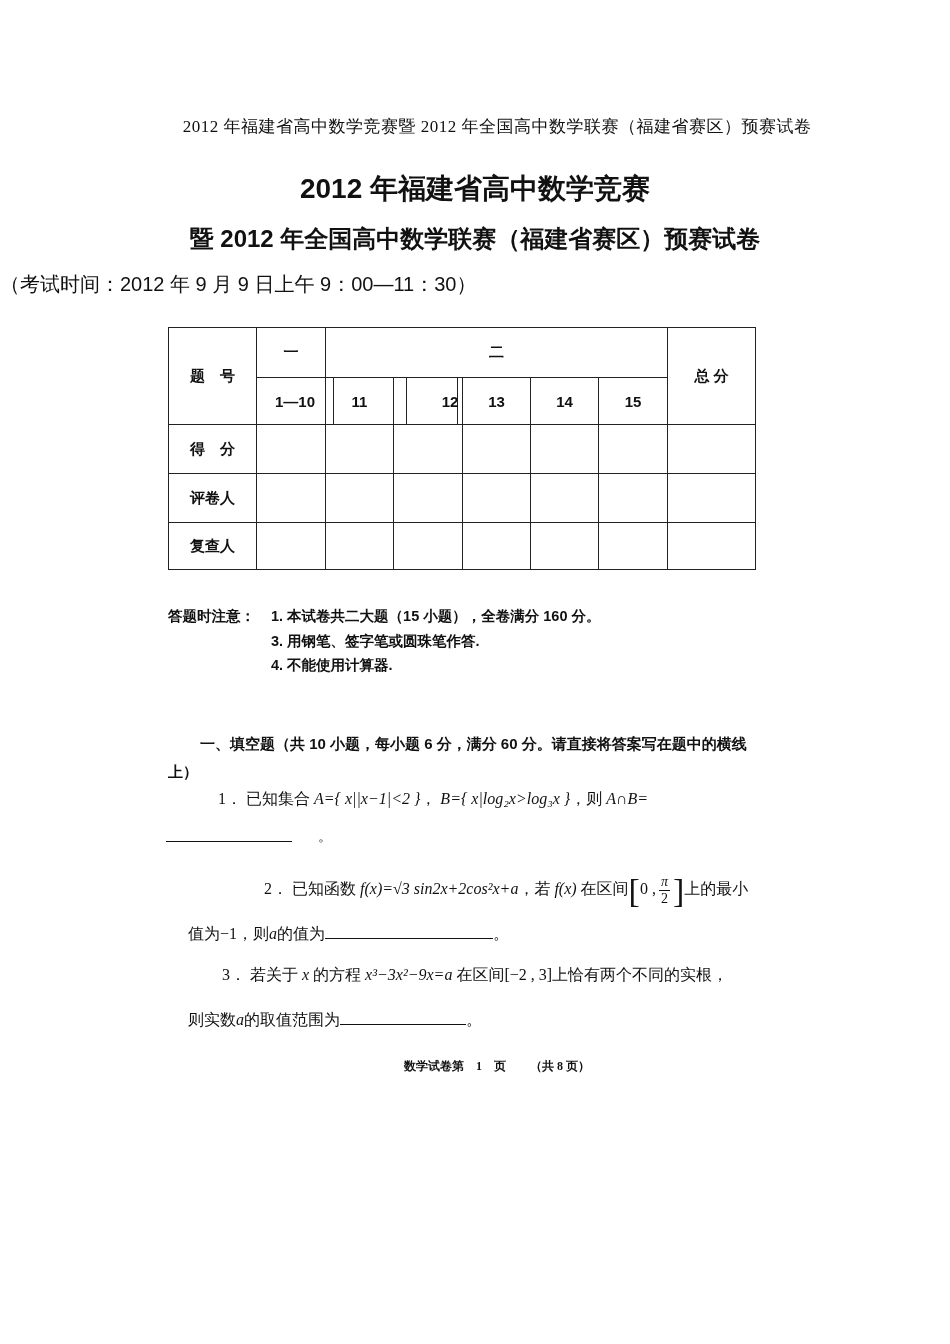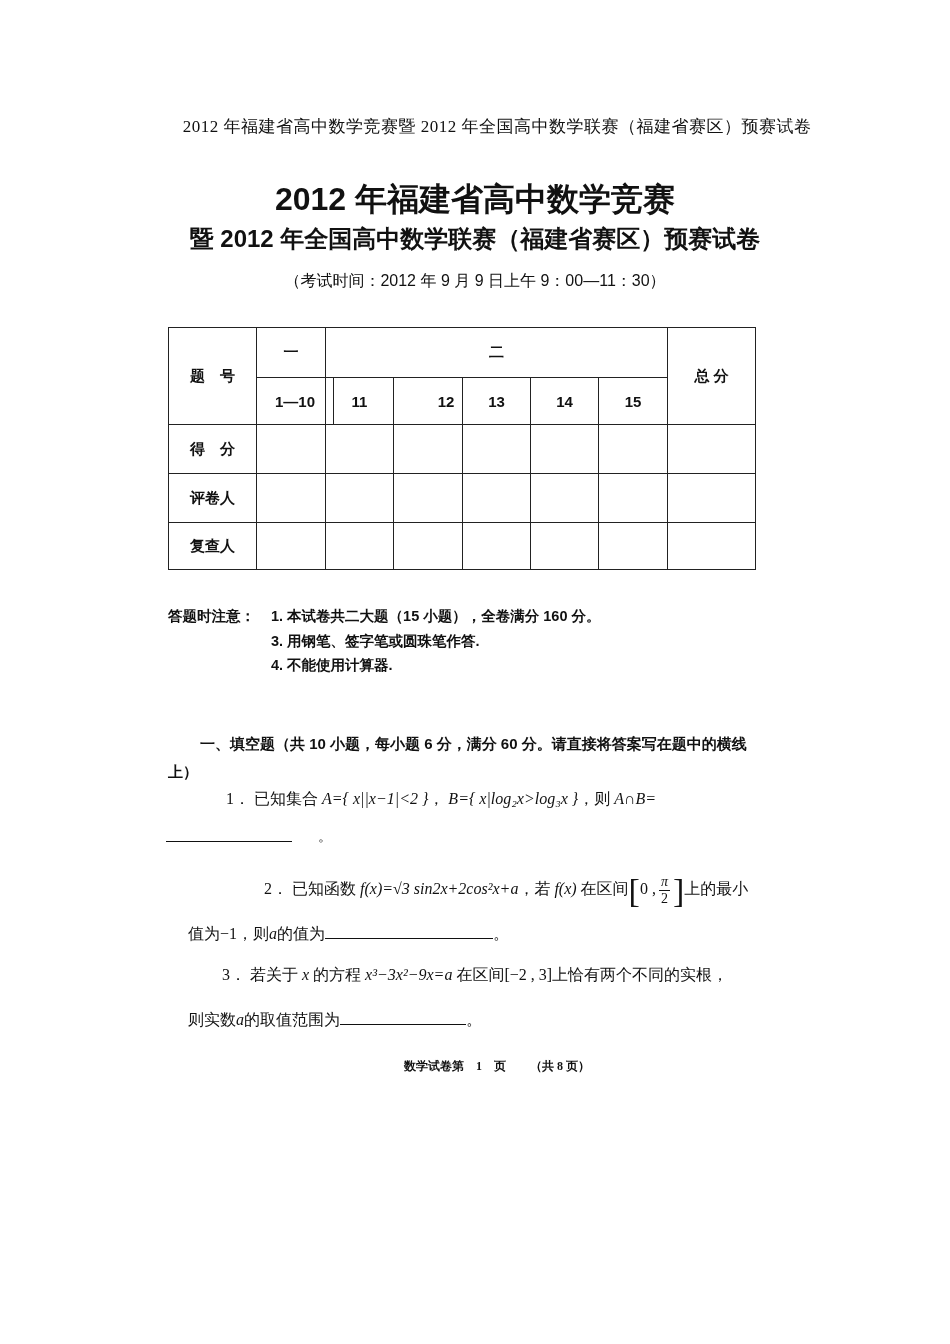--- a/index.html
+++ b/index.html
@@ -3,37 +3,37 @@
 <meta charset="utf-8">
 <style>
   html, body { margin: 0; padding: 0; background: #ffffff; }
   body { width: 950px; height: 1344px; position: relative; overflow: hidden; color: #111; }
   .abs { position: absolute; }
   .serif { font-family: "Liberation Serif", "DejaVu Serif", serif; padding-left: 22px; }
   .sans { font-family: "Liberation Sans", "DejaVu Sans", sans-serif; }
   .bold { font-weight: bold; }
 
   #doc-header { left: 0; width: 950px; top: 115px; text-align: center; font-size: 17px; letter-spacing: 0.5px; }
-  #title1 { left: 0; width: 950px; top: 178px; text-align: center; font-size: 32px; }
+  #title1 { left: 0; width: 950px; top: 170px; text-align: center; font-size: 28px; }
   #title2 { left: 0; width: 950px; top: 223px; text-align: center; font-size: 24px; }
-  #exam-time { left: 0; width: 950px; top: 271px; text-align: center; font-size: 16px; }
+  #exam-time { left: 0; width: 950px; top: 271px; font-size: 20px; }
 
   
   #score-table { left: 168px; top: 327px; width: 588px; height: 243px; }
   .cell { position: absolute; border: 1.3px solid #222; box-sizing: border-box; display: flex; align-items: center; justify-content: center; font-size: 15px; font-weight: bold; font-family: "Liberation Sans", "DejaVu Sans", sans-serif; }
 
   #notes { left: 168px; top: 604px; font-size: 14.5px; line-height: 24.5px; }
   #notes .row { display: flex; }
   #notes .lbl { width: 103px; white-space: nowrap; }
   #notes .indent { width: 103px; }
 
   #section1 { left: 168px; top: 730px; width: 600px; font-size: 15px; line-height: 28px; text-indent: 32px; }
 
   .q { font-size: 16px; }
-  #q1 { left: 204px; top: 789px; }
+  #q1 { left: 196px; top: 789px; }
   #q1-blank { left: 166px; top: 827px; width: 126px; border-bottom: 1.5px solid #111; height: 14px; }
   #q1-end { left: 296px; top: 828px; font-size: 14px; }
 
   #q2 { left: 200px; top: 872px; margin-left: 42px; }
   #q2b { left: 166px; top: 924px; }
 
   #q3 { left: 200px; top: 965px; }
   #q3b { left: 166px; top: 1010px; }
 
   .blank { display: inline-block; border-bottom: 1.5px solid #111; height: 14px; vertical-align: baseline; }
@@ -54,21 +54,21 @@
 
 <div id="score-table" class="abs">
 
   <div class="cell" style="left:0;top:0;width:89px;height:98px;">题　号</div>
   <div class="cell" style="left:88px;top:0;width:70px;height:51px;">一</div>
   <div class="cell" style="left:157px;top:0;width:343px;height:51px;">二</div>
   <div class="cell" style="left:499px;top:0;width:89px;height:98px;">总 分</div>
 
   <div class="cell" style="left:88px;top:50px;width:78px;height:48px;">1—10</div>
   <div class="cell" style="left:157px;top:50px;width:69px;height:48px;">11</div>
-  <div class="cell" style="left:225px;top:50px;width:70px;height:48px;padding-left:36px;">12</div>
+  <div class="cell" style="left:238px;top:50px;width:52px;height:48px;padding-left:36px;">12</div>
   <div class="cell" style="left:294px;top:50px;width:69px;height:48px;">13</div>
   <div class="cell" style="left:362px;top:50px;width:69px;height:48px;">14</div>
   <div class="cell" style="left:430px;top:50px;width:70px;height:48px;">15</div>
 
   <div class="cell" style="left:0;top:97px;width:89px;height:50px;">得　分</div>
   <div class="cell" style="left:88px;top:97px;width:70px;height:50px;"></div>
   <div class="cell" style="left:157px;top:97px;width:69px;height:50px;"></div>
   <div class="cell" style="left:225px;top:97px;width:70px;height:50px;"></div>
   <div class="cell" style="left:294px;top:97px;width:69px;height:50px;"></div>
   <div class="cell" style="left:362px;top:97px;width:69px;height:50px;"></div>

